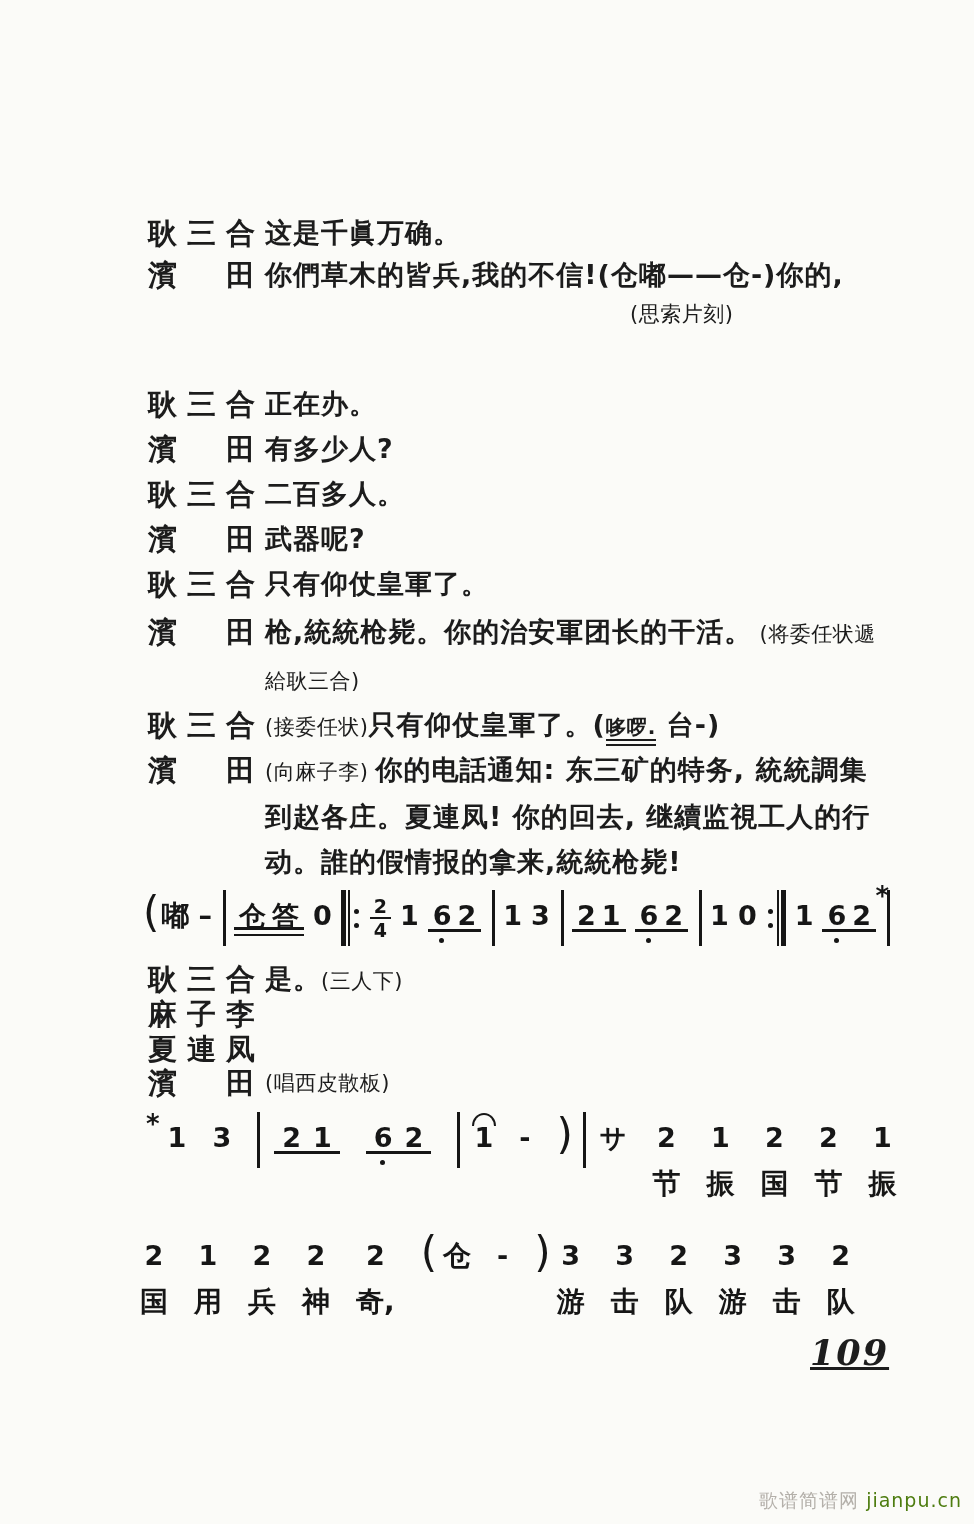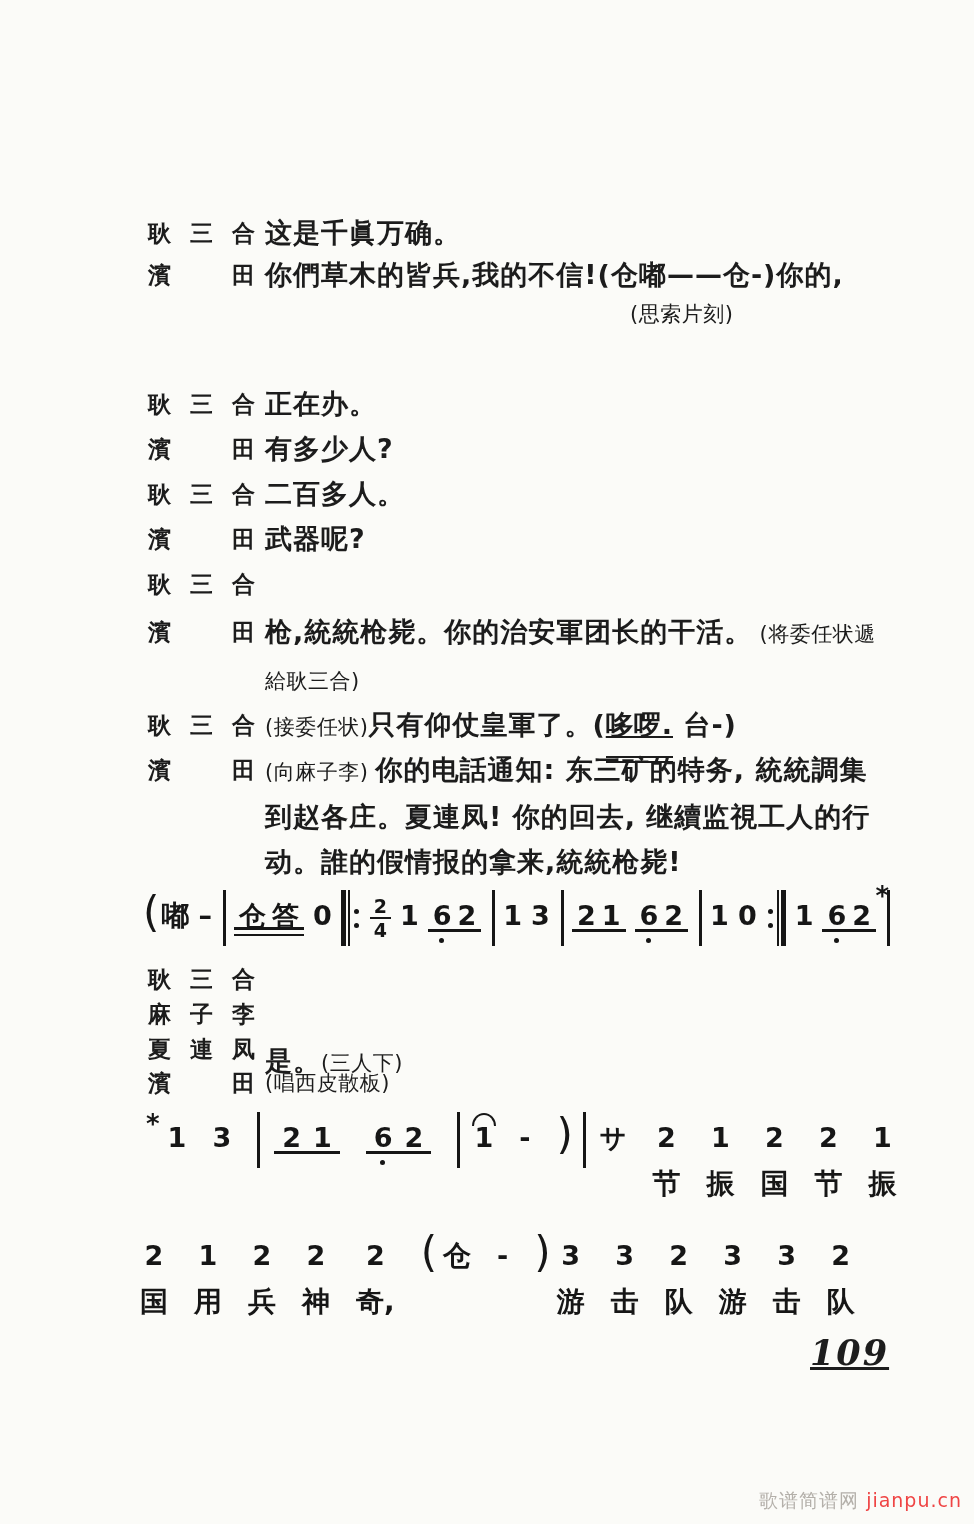--- a/index.html
+++ b/index.html
@@ -1,26 +1,26 @@
 <!DOCTYPE html>
 <html><head>
 <meta charset="utf-8">
 <style>
   html,body{margin:0;padding:0;background:#e8e8e8;}
   .page{position:relative;width:974px;height:1524px;background:#fbfbf8;overflow:hidden;
         font-family:"DejaVu Sans",sans-serif;color:#1c1c1c;}
   
   .dline{position:absolute;left:148px;display:flex;align-items:flex-start;white-space:nowrap;}
   .cont{left:265px;}
-  .speaker{display:inline-block;width:107px;margin-right:10px;font-size:23px;font-weight:800;
+  .speaker{display:inline-block;width:107px;margin-right:10px;font-size:29px;font-weight:800;
            line-height:34px;text-align:justify;text-align-last:justify;letter-spacing:0;}
   .runs{line-height:34px;}
   .big{font-size:27px;font-weight:600;letter-spacing:1px;}
   .small{font-size:21px;font-weight:400;letter-spacing:0.5px;}
-  .big-ul{font-size:27px;font-weight:800;letter-spacing:1px;border-bottom:7px double #1c1c1c;padding-bottom:16px;text-decoration:underline;}
+  .big-ul{font-size:20px;font-weight:800;letter-spacing:1px;border-bottom:7px double #1c1c1c;padding-bottom:0;}
   
   .music{position:absolute;display:flex;align-items:flex-start;color:#161616;}
   .mcol{display:inline-flex;flex-direction:column;align-items:center;}
   .mnote{position:relative;font-size:27px;font-weight:700;line-height:36px;}
   .mlyric{font-size:28px;font-weight:600;margin-top:12px;line-height:32px;white-space:nowrap;}
   .mbeam{position:relative;display:inline-flex;padding:0 2px;}
   .mbeam .mnote{margin:0 4px;}
   .ul1{position:absolute;left:0;right:0;bottom:2px;height:3px;background:#161616;}
   .u2 .ul1{bottom:4px;}
   .ul2{position:absolute;left:0;right:0;bottom:-2px;height:2px;background:#161616;}
@@ -52,21 +52,21 @@
   #music2 .paren{margin-right:10px;}
   #music2 .starmark{margin-right:8px;}
   #music2 .mbeam .mnote{margin:0 6px;}
   #music3 > *{margin-right:26px;}
   #music3 .paren{margin-right:6px;}
   
   .pageno{position:absolute;font-family:"DejaVu Serif",serif;font-style:italic;font-weight:700;
           font-size:35px;letter-spacing:2px;color:#1d1d1d;text-decoration:underline;}
   .watermark{position:absolute;font-size:19px;letter-spacing:1px;white-space:nowrap;}
   .wm-gray{color:#b4b0aa;}
-  .wm-red{color:#ef4444;font-weight:500;text-align:center;}
+  .wm-red{color:#4d7c0f;font-weight:500;text-align:center;}
 </style>
 </head>
 <body>
 
 <div class="page">
 
   <div class="dline" style="top:216px">
     <span class="speaker">耿三合</span>
     <span class="runs"><span class="big">这是千眞万确。</span></span>
   </div>
@@ -88,20 +88,21 @@
   <div class="dline" style="top:477px">
     <span class="speaker">耿三合</span>
     <span class="runs"><span class="big">二百多人。</span></span>
   </div>
   <div class="dline" style="top:522px">
     <span class="speaker">濱田</span>
     <span class="runs"><span class="big">武器呢?</span></span>
   </div>
   <div class="dline" style="top:567px">
     <span class="speaker">耿三合</span>
+    <span class="runs"><span class="big">只有仰仗皇軍了。</span></span>
   </div>
   <div class="dline" style="top:615px">
     <span class="speaker">濱田</span>
     <span class="runs"><span class="big">枪,統統枪毙。你的治安軍团长的干活。</span><span class="small"> (将委任状遞</span></span>
   </div>
   <div class="dline cont" style="top:664px">
     <span class="runs"><span class="small">給耿三合)</span></span>
   </div>
   <div class="dline" style="top:708px">
     <span class="speaker">耿三合</span>
@@ -200,21 +201,21 @@
 
   <div class="dline" style="top:962px">
     <span class="speaker">耿三合</span>
   </div>
   <div class="dline" style="top:997px">
     <span class="speaker">麻子李</span>
   </div>
   <div class="dline" style="top:1032px">
     <span class="speaker">夏連凤</span>
   </div>
-  <div class="dline cont" style="top:1044px">
+  <div class="dline cont" style="top:962px">
     <span class="runs"><span class="big">是。</span><span class="small">(三人下)</span></span>
   </div>
 
   <div class="dline" style="top:1066px">
     <span class="speaker">濱田</span>
     <span class="runs"><span class="small">(唱西皮散板)</span></span>
   </div>
 
   <div class="music" id="music2" style="top:1120px;left:146px">
       <span class="mtxt starmark">*</span>

